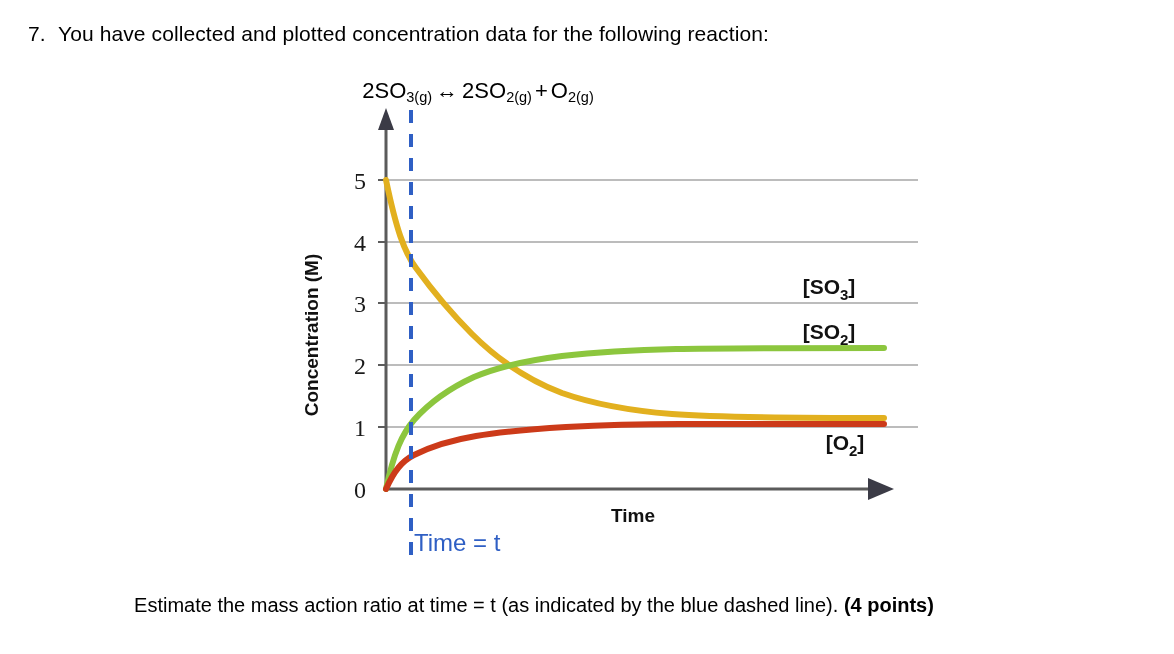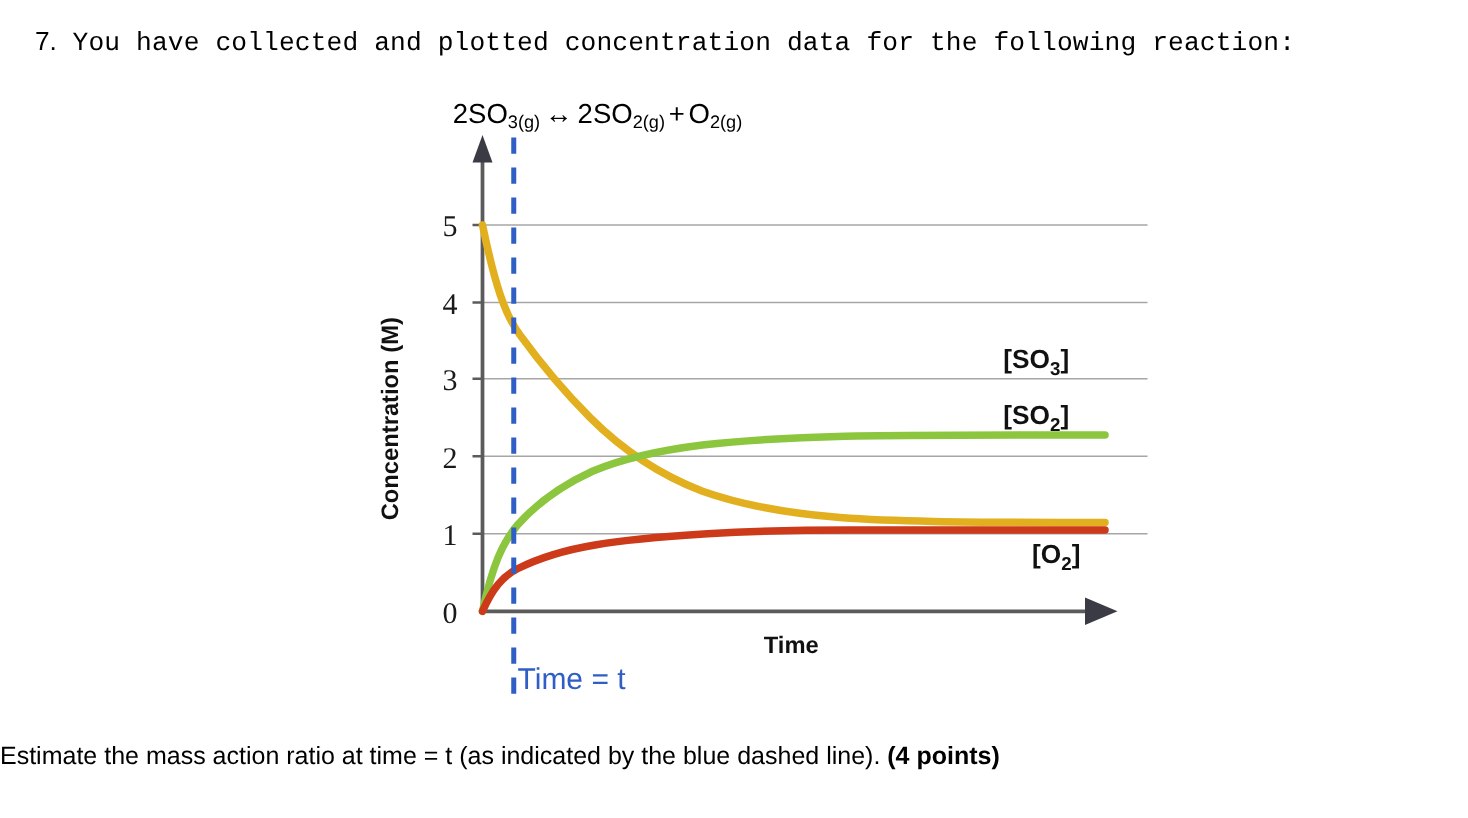--- a/index.html
+++ b/index.html
@@ -26,21 +26,20 @@
     font-size: 21px;
     color: #000;
     white-space: nowrap;
   }
   #question-header .qnum {
     width: 30px;
     flex: 0 0 30px;
   }
   #question-header .qtext {
     letter-spacing: 0.1px;
-    font-family: Liberation Mono, monospace;
   }
 
   
   #reaction-equation {
     position: absolute;
     left: 0;
     top: 78px;
     width: 956px;
     text-align: center;
     font-size: 22px;
@@ -94,21 +93,21 @@
     font-size: 24px;
     fill: #2F5FC4;
   }
 
   
   #bottom-prompt {
     position: absolute;
     left: 0;
     top: 594px;
     width: 1068px;
-    text-align: left;
+    text-align: center;
     font-size: 20px;
     white-space: nowrap;
   }
   #bottom-prompt .points {
     font-weight: bold;
   }
 </style>
 </head>
 <body>
 

